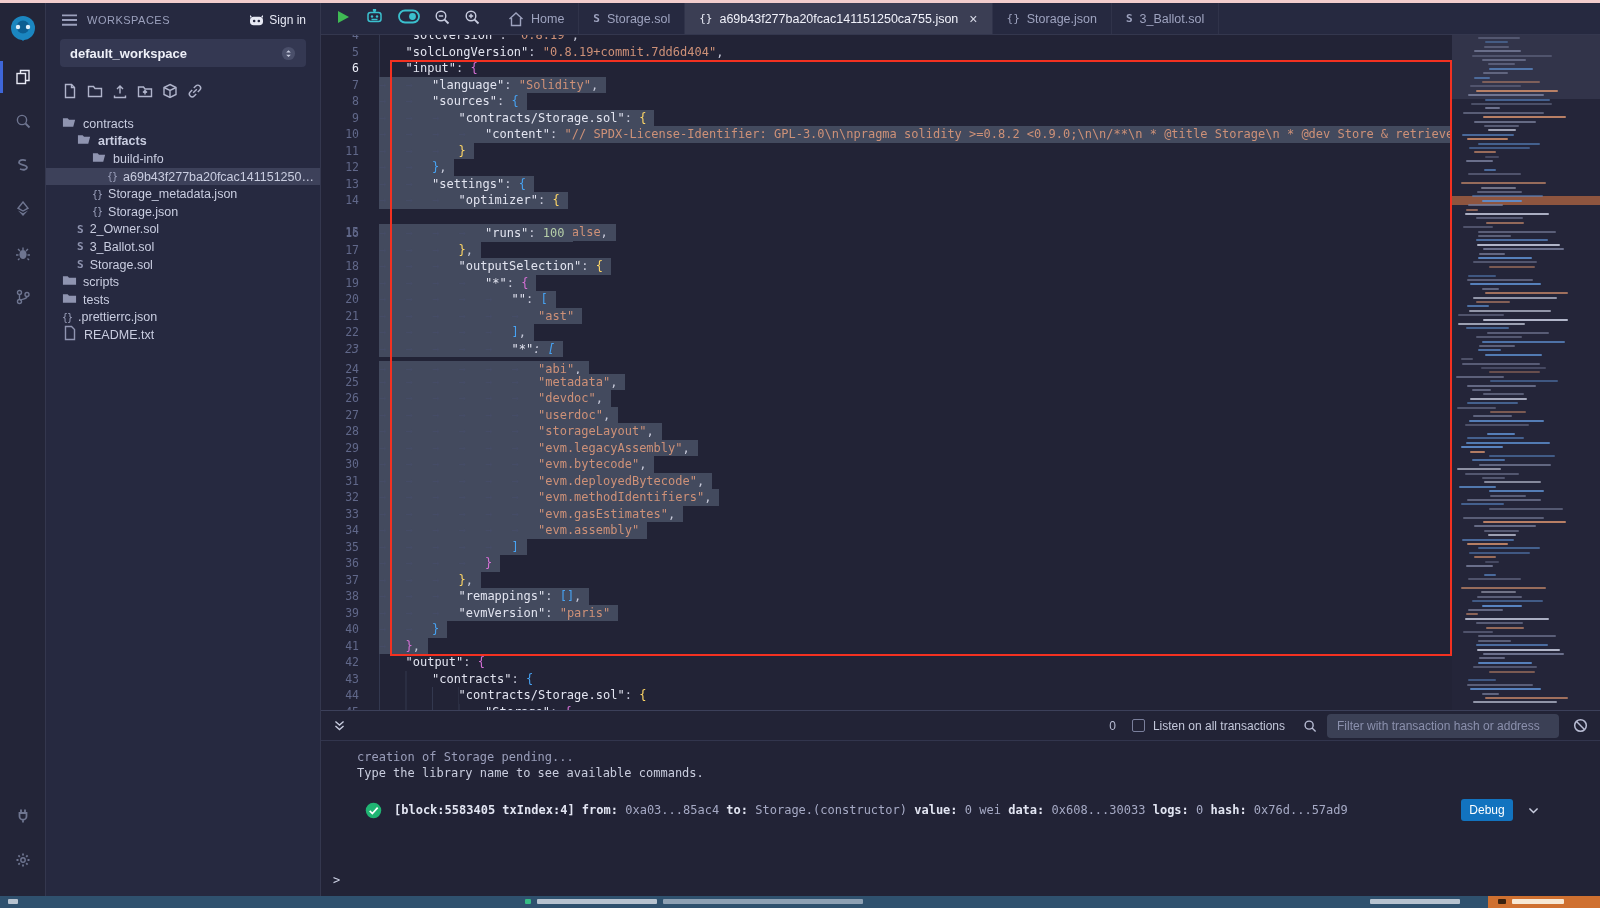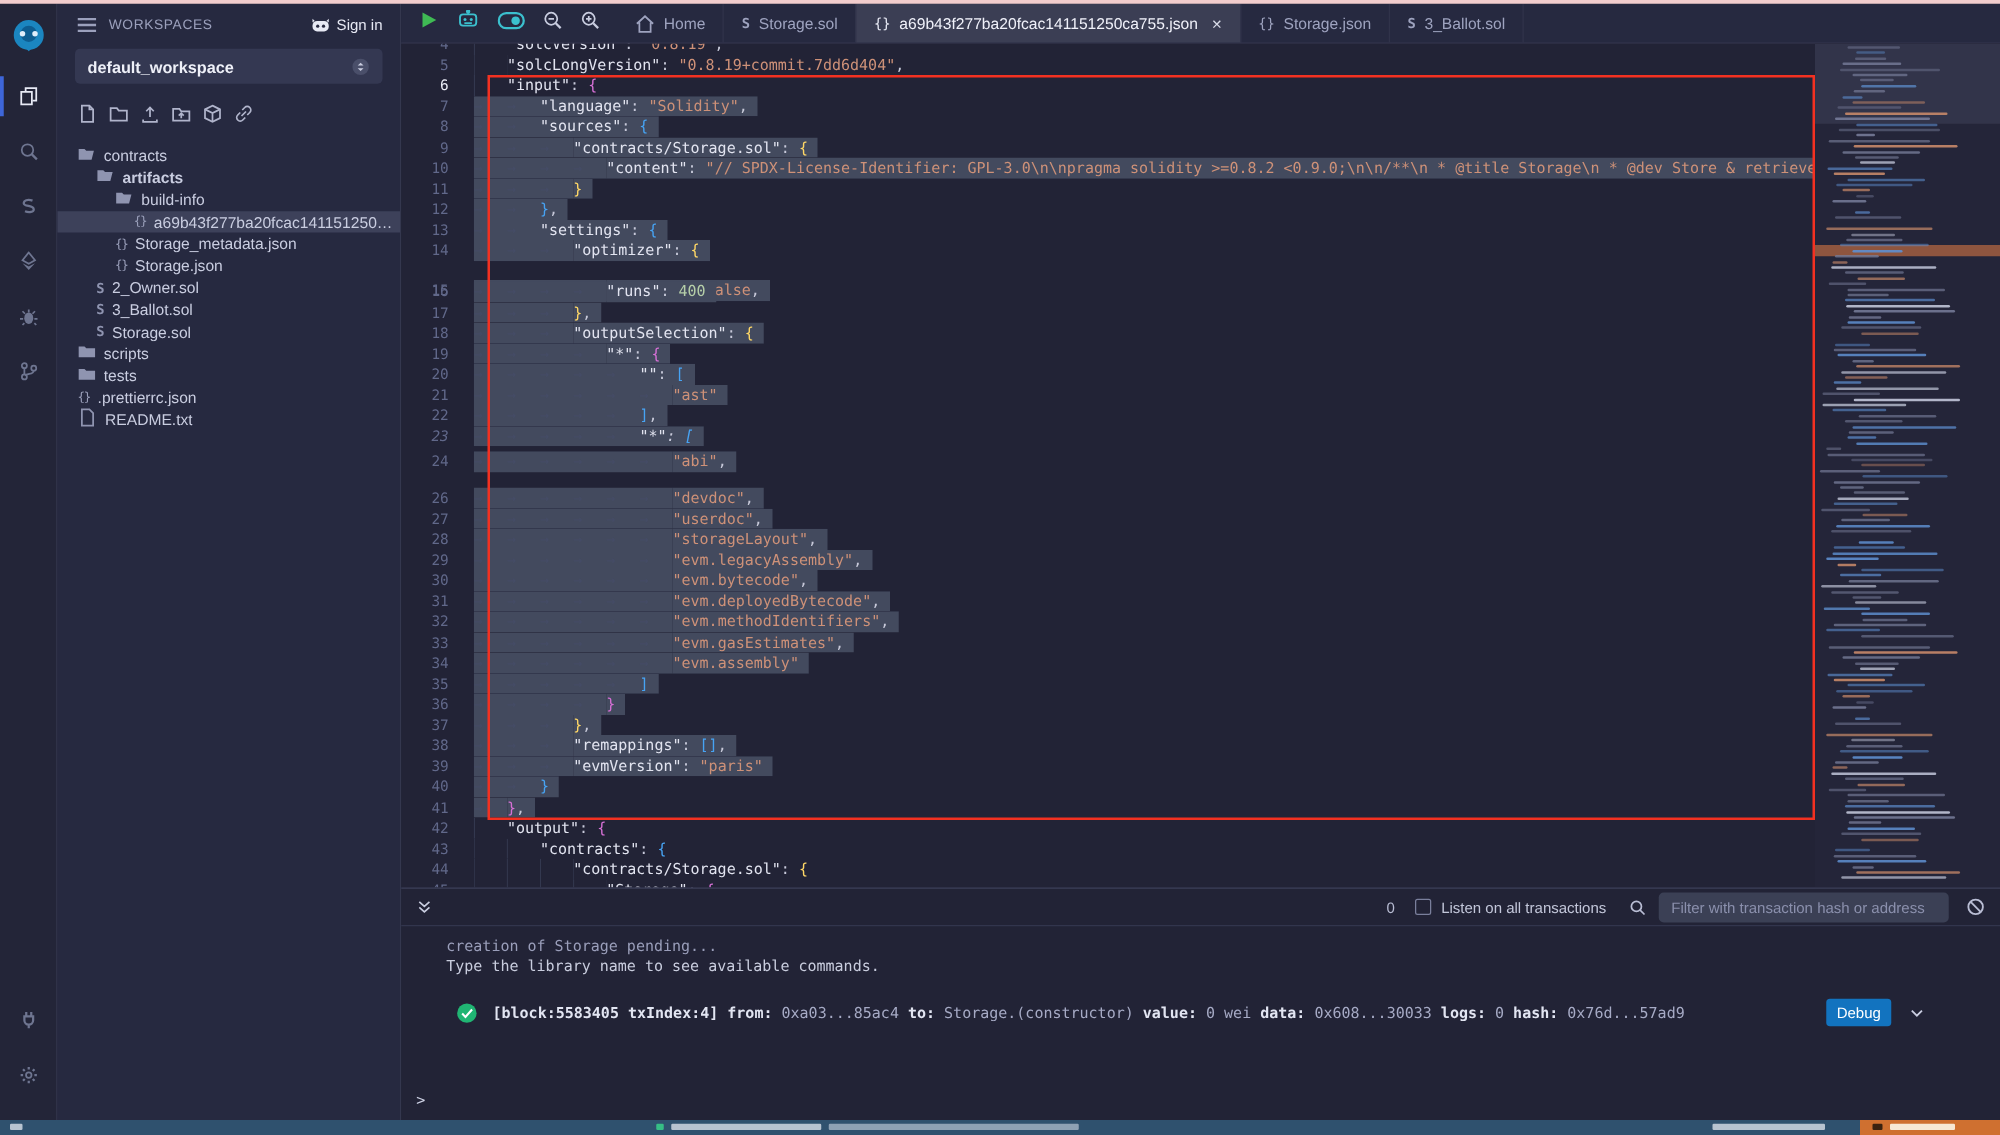--- a/index.html
+++ b/index.html
@@ -411,29 +411,30 @@
           <div class="cline curline" style="top: 25px;"><span class="lnum">6</span><span class="body"><span class="ind guides" style="width: 26.5px;"></span><span class="ctext"><span class="tk-k">"input"</span><span class="tk-p">: </span><span class="tk-b2">{</span></span></span></div>
           <div class="cline sel" style="top: 41.5px;"><span class="lnum">7</span><span class="body"><span class="ind"><span class="tabu">→</span><span class="tabu">→</span></span><span class="ctext"><span class="tk-k">"language"</span><span class="tk-p">: </span><span class="tk-s">"Solidity"</span><span class="tk-p">,</span></span></span></div>
           <div class="cline sel" style="top: 58px;"><span class="lnum">8</span><span class="body"><span class="ind"><span class="tabu">→</span><span class="tabu">→</span></span><span class="ctext"><span class="tk-k">"sources"</span><span class="tk-p">: </span><span class="tk-b3">{</span></span></span></div>
           <div class="cline sel" style="top: 74.5px;"><span class="lnum">9</span><span class="body"><span class="ind"><span class="tabu">→</span><span class="tabu">→</span><span class="tabu">→</span></span><span class="ctext"><span class="tk-k">"contracts/Storage.sol"</span><span class="tk-p">: </span><span class="tk-b1">{</span></span></span></div>
           <div class="cline sel full" style="top: 91px;"><span class="lnum">10</span><span class="body"><span class="ind"><span class="tabu">→</span><span class="tabu">→</span><span class="tabu">→</span><span class="tabu">→</span></span><span class="ctext"><span class="tk-k">"content"</span><span class="tk-p">: </span><span class="tk-s">"// SPDX-License-Identifier: GPL-3.0\n\npragma solidity &gt;=0.8.2 &lt;0.9.0;\n\n/**\n * @title Storage\n * @dev Store &amp; retrieve value in a</span></span></span></div>
           <div class="cline sel" style="top: 107.5px; align-items: flex-end;"><span class="lnum">11</span><span class="body"><span class="ind"><span class="tabu">→</span><span class="tabu">→</span><span class="tabu">→</span></span><span class="ctext"><span class="tk-b1">}</span></span></span></div>
           <div class="cline sel" style="top: 124px;"><span class="lnum">12</span><span class="body"><span class="ind"><span class="tabu">→</span><span class="tabu">→</span></span><span class="ctext"><span class="tk-b3">}</span><span class="tk-p">,</span></span></span></div>
           <div class="cline sel" style="top: 140.5px;"><span class="lnum">13</span><span class="body"><span class="ind"><span class="tabu">→</span><span class="tabu">→</span></span><span class="ctext"><span class="tk-k">"settings"</span><span class="tk-p">: </span><span class="tk-b3">{</span></span></span></div>
           <div class="cline sel" style="top: 157px;"><span class="lnum">14</span><span class="body"><span class="ind"><span class="tabu">→</span><span class="tabu">→</span><span class="tabu">→</span></span><span class="ctext"><span class="tk-k">"optimizer"</span><span class="tk-p">: </span><span class="tk-b1">{</span></span></span></div>
           <div class="cline sel" style="top: 189px;"><span class="lnum">15</span><span class="body"><span class="ind"><span class="tabu">→</span><span class="tabu">→</span><span class="tabu">→</span><span class="tabu">→</span></span><span class="ctext"><span class="tk-k">"enabled"</span><span class="tk-p">: </span><span class="tk-bool">false</span><span class="tk-p">,</span></span></span></div>
-          <div class="cline sel" style="top: 190px;"><span class="lnum">16</span><span class="body"><span class="ind"><span class="tabu">→</span><span class="tabu">→</span><span class="tabu">→</span><span class="tabu">→</span></span><span class="ctext"><span class="tk-k">"runs"</span><span class="tk-p">: </span><span class="tk-n">400</span></span></span></div>
+          <div class="cline sel" style="top: 190px;"><span class="lnum">16</span><span class="body"><span class="ind"><span class="tabu">→</span><span class="tabu">→</span><span class="tabu">→</span><span class="tabu">→</span></span><span class="ctext"><span class="tk-k">"runs"</span><span class="tk-p">: </span><span class="tk-n">100</span></span></span></div>
           <div class="cline sel" style="top: 206.5px;"><span class="lnum">17</span><span class="body"><span class="ind"><span class="tabu">→</span><span class="tabu">→</span><span class="tabu">→</span></span><span class="ctext"><span class="tk-b1">}</span><span class="tk-p">,</span></span></span></div>
           <div class="cline sel" style="top: 223px;"><span class="lnum">18</span><span class="body"><span class="ind"><span class="tabu">→</span><span class="tabu">→</span><span class="tabu">→</span></span><span class="ctext"><span class="tk-k">"outputSelection"</span><span class="tk-p">: </span><span class="tk-b1">{</span></span></span></div>
           <div class="cline sel" style="top: 239.5px;"><span class="lnum">19</span><span class="body"><span class="ind"><span class="tabu">→</span><span class="tabu">→</span><span class="tabu">→</span><span class="tabu">→</span></span><span class="ctext"><span class="tk-k">"*"</span><span class="tk-p">: </span><span class="tk-b2">{</span></span></span></div>
           <div class="cline sel" style="top: 256px;"><span class="lnum">20</span><span class="body"><span class="ind"><span class="tabu">→</span><span class="tabu">→</span><span class="tabu">→</span><span class="tabu">→</span><span class="tabu">→</span></span><span class="ctext"><span class="tk-k">""</span><span class="tk-p">: </span><span class="tk-b3">[</span></span></span></div>
           <div class="cline sel" style="top: 272.5px;"><span class="lnum">21</span><span class="body"><span class="ind"><span class="tabu">→</span><span class="tabu">→</span><span class="tabu">→</span><span class="tabu">→</span><span class="tabu">→</span><span class="tabu">→</span></span><span class="ctext"><span class="tk-s">"ast"</span></span></span></div>
           <div class="cline sel" style="top: 289px;"><span class="lnum">22</span><span class="body"><span class="ind"><span class="tabu">→</span><span class="tabu">→</span><span class="tabu">→</span><span class="tabu">→</span><span class="tabu">→</span></span><span class="ctext"><span class="tk-b3">]</span><span class="tk-p">,</span></span></span></div>
           <div class="cline sel" style="top: 305.5px; font-style: italic;"><span class="lnum">23</span><span class="body"><span class="ind"><span class="tabu">→</span><span class="tabu">→</span><span class="tabu">→</span><span class="tabu">→</span><span class="tabu">→</span></span><span class="ctext"><span class="tk-k">"*"</span><span class="tk-p">: </span><span class="tk-b3">[</span></span></span></div>
           <div class="cline sel" style="top: 326px; justify-content: space-between;"><span class="lnum">24</span><span class="body"><span class="ind"><span class="tabu">→</span><span class="tabu">→</span><span class="tabu">→</span><span class="tabu">→</span><span class="tabu">→</span><span class="tabu">→</span></span><span class="ctext"><span class="tk-s">"abi"</span><span class="tk-p">,</span></span></span></div>
+          <div class="cline sel" style="top: 338.5px;"><span class="lnum">25</span><span class="body"><span class="ind"><span class="tabu">→</span><span class="tabu">→</span><span class="tabu">→</span><span class="tabu">→</span><span class="tabu">→</span><span class="tabu">→</span></span><span class="ctext"><span class="tk-s">"metadata"</span><span class="tk-p">,</span></span></span></div>
           <div class="cline sel" style="top: 355px;"><span class="lnum">26</span><span class="body"><span class="ind"><span class="tabu">→</span><span class="tabu">→</span><span class="tabu">→</span><span class="tabu">→</span><span class="tabu">→</span><span class="tabu">→</span></span><span class="ctext"><span class="tk-s">"devdoc"</span><span class="tk-p">,</span></span></span></div>
           <div class="cline sel" style="top: 371.5px;"><span class="lnum">27</span><span class="body"><span class="ind"><span class="tabu">→</span><span class="tabu">→</span><span class="tabu">→</span><span class="tabu">→</span><span class="tabu">→</span><span class="tabu">→</span></span><span class="ctext"><span class="tk-s">"userdoc"</span><span class="tk-p">,</span></span></span></div>
           <div class="cline sel" style="top: 388px;"><span class="lnum">28</span><span class="body"><span class="ind"><span class="tabu">→</span><span class="tabu">→</span><span class="tabu">→</span><span class="tabu">→</span><span class="tabu">→</span><span class="tabu">→</span></span><span class="ctext"><span class="tk-s">"storageLayout"</span><span class="tk-p">,</span></span></span></div>
           <div class="cline sel" style="top: 404.5px;"><span class="lnum">29</span><span class="body"><span class="ind"><span class="tabu">→</span><span class="tabu">→</span><span class="tabu">→</span><span class="tabu">→</span><span class="tabu">→</span><span class="tabu">→</span></span><span class="ctext"><span class="tk-s">"evm.legacyAssembly"</span><span class="tk-p">,</span></span></span></div>
           <div class="cline sel" style="top: 421px;"><span class="lnum">30</span><span class="body"><span class="ind"><span class="tabu">→</span><span class="tabu">→</span><span class="tabu">→</span><span class="tabu">→</span><span class="tabu">→</span><span class="tabu">→</span></span><span class="ctext"><span class="tk-s">"evm.bytecode"</span><span class="tk-p">,</span></span></span></div>
           <div class="cline sel" style="top: 437.5px;"><span class="lnum">31</span><span class="body"><span class="ind"><span class="tabu">→</span><span class="tabu">→</span><span class="tabu">→</span><span class="tabu">→</span><span class="tabu">→</span><span class="tabu">→</span></span><span class="ctext"><span class="tk-s">"evm.deployedBytecode"</span><span class="tk-p">,</span></span></span></div>
           <div class="cline sel" style="top: 454px;"><span class="lnum">32</span><span class="body"><span class="ind"><span class="tabu">→</span><span class="tabu">→</span><span class="tabu">→</span><span class="tabu">→</span><span class="tabu">→</span><span class="tabu">→</span></span><span class="ctext"><span class="tk-s">"evm.methodIdentifiers"</span><span class="tk-p">,</span></span></span></div>
           <div class="cline sel" style="top: 470.5px;"><span class="lnum">33</span><span class="body"><span class="ind"><span class="tabu">→</span><span class="tabu">→</span><span class="tabu">→</span><span class="tabu">→</span><span class="tabu">→</span><span class="tabu">→</span></span><span class="ctext"><span class="tk-s">"evm.gasEstimates"</span><span class="tk-p">,</span></span></span></div>
           <div class="cline sel" style="top: 487px;"><span class="lnum">34</span><span class="body"><span class="ind"><span class="tabu">→</span><span class="tabu">→</span><span class="tabu">→</span><span class="tabu">→</span><span class="tabu">→</span><span class="tabu">→</span></span><span class="ctext"><span class="tk-s">"evm.assembly"</span></span></span></div>
           <div class="cline sel" style="top: 503.5px;"><span class="lnum">35</span><span class="body"><span class="ind"><span class="tabu">→</span><span class="tabu">→</span><span class="tabu">→</span><span class="tabu">→</span><span class="tabu">→</span></span><span class="ctext"><span class="tk-b3">]</span></span></span></div>

